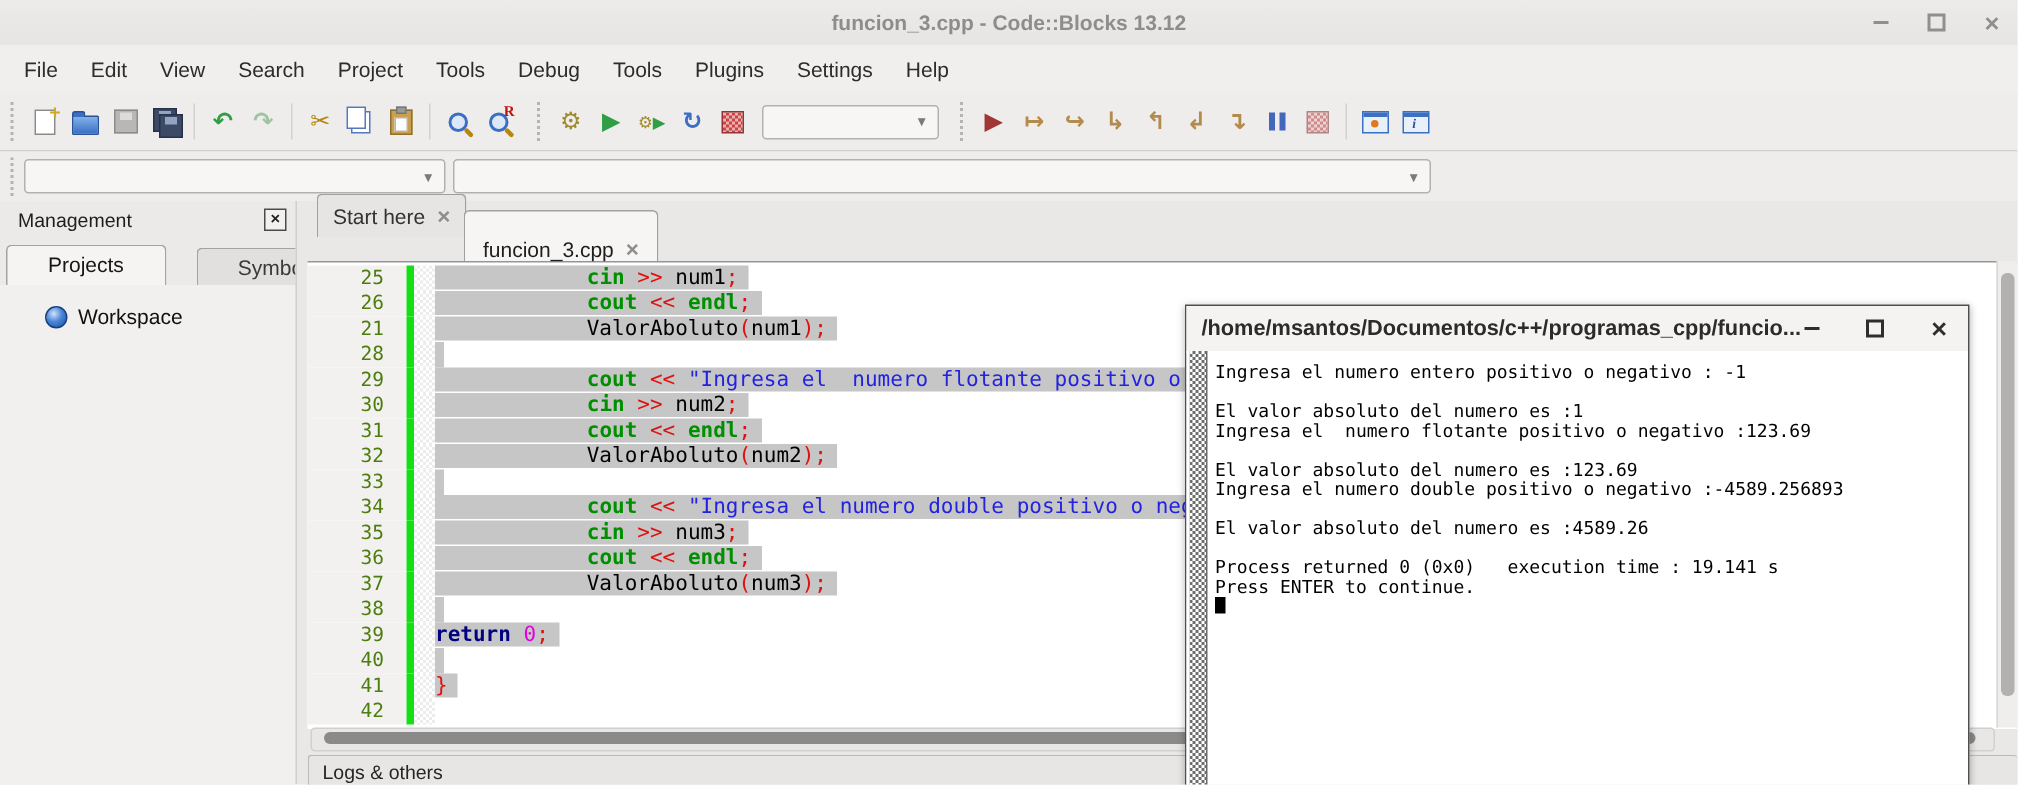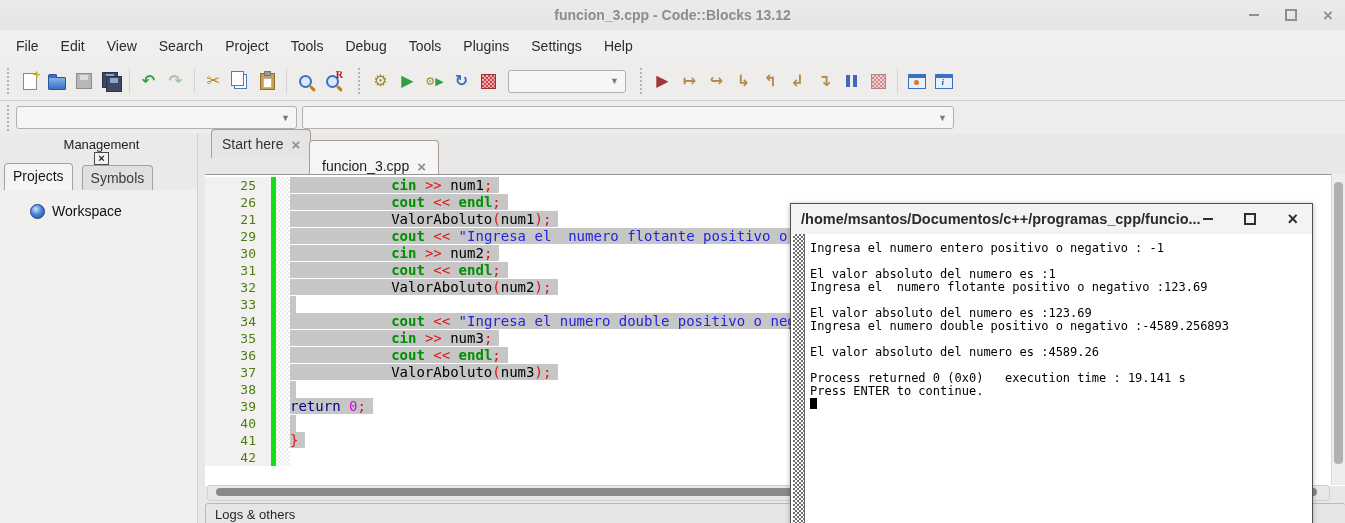--- a/index.html
+++ b/index.html
@@ -67,26 +67,26 @@
   .buildrun .p{font-size:11px;color:#2f9e44;}
 
   .dropdown{height:23px;background:#f7f6f5;border:1px solid #b3b1af;border-radius:3px;
     display:flex;align-items:center;box-sizing:border-box;padding:0 6px;}
   .dd-value{flex:1;font-size:13px;color:#333;}
   .dd-arrow{color:#7a7a7a;font-size:9px;}
 
   
   .management{position:absolute;left:0;top:134px;width:197px;bottom:0;background:#eceae8;}
   .mgmt-header{height:18px;display:flex;align-items:center;justify-content:space-between;
-    padding:3px 6px 0 12px;font-size:13px;color:#1d1d1d;flex-direction:column;}
+    padding:3px 6px 0 12px;font-size:13px;color:#1d1d1d;}
   .mgmt-close{width:13px;height:13px;border:1px solid #4a4a4a;background:#f2f1ef;display:flex;
     align-items:center;justify-content:center;font-size:11px;font-weight:bold;color:#222;line-height:1;}
   .mgmt-tabs{display:flex;align-items:flex-end;padding-left:4px;height:32px;border-bottom:1px solid #a8a6a4;margin-top:3px;}
-  .mtab{font-size:14px;padding:4px 8px;border:1px solid #a5a3a1;border-bottom:none;
-    border-radius:4px 4px 0 0;background:#e2e0de;color:#3a3a3a;margin-right:9px;}
+  .mtab{font-size:14px;padding:4px 27px;border:1px solid #a5a3a1;border-bottom:none;
+    border-radius:4px 4px 0 0;background:#e2e0de;color:#3a3a3a;margin-right:20px;}
   .mtab.active{background:#f5f4f2;padding-bottom:7px;color:#161616;position:relative;top:1px;}
   .mgmt-tree{position:absolute;left:0;right:0;top:56px;bottom:0;background:#f1f0ee;padding-top:13px;}
   .tree-item{display:flex;align-items:center;gap:7px;padding-left:30px;font-size:14px;color:#101010;}
   .ws-icon{width:15px;height:15px;border-radius:50%;box-sizing:border-box;border:1px solid #16407f;
     background:radial-gradient(circle at 38% 32%,#cfe2f8,#4a86d8 45%,#1c4e9e);}
   .splitter{position:absolute;left:197px;top:134px;width:8px;bottom:0;background:#e9e8e6;
     border-left:1px solid #d2d0ce;border-right:1px solid #d2d0ce;}
 
   
   .editor-region{position:absolute;left:205px;top:134px;right:0;bottom:0;background:#e9e8e6;}
@@ -104,21 +104,21 @@
     font-size:13px;flex:0 0 auto;}
   .gbar{width:5px;background:#14df14;flex:0 0 auto;}
   .fold{width:14px;flex:0 0 auto;
     background:repeating-conic-gradient(#ececec 0% 25%,#ffffff 0% 50%);background-size:4px 4px;}
   .ctext{flex:1;white-space:pre;color:#000;}
   .sel{background:#c6c6c6;padding-right:7px;}
   .sel.stub{display:inline-block;width:6px;height:17px;padding:0;}
   .tk-k{color:#008f00;font-weight:bold;}
   .tk-r{color:#e01010;}
   .tk-s{color:#2222e0;}
-  .tk-b{color:#000080;font-weight:normal;}
+  .tk-b{color:#000080;font-weight:bold;}
   .tk-m{color:#e000e0;}
   .vscroll{position:absolute;right:0;top:40px;width:13px;height:311px;background:#efeeec;border-left:1px solid #d8d6d4;}
   .vthumb{position:absolute;left:2px;right:2px;top:8px;height:282px;background:#b3b1af;border-radius:4px;}
   .hscroll{position:absolute;left:2px;right:15px;top:351px;height:14px;background:#e8e7e5;
     border:1px solid #d2d0ce;border-radius:3px;}
   .hthumb{position:absolute;top:2px;left:8px;right:12px;height:8px;background:#8a8a8a;border-radius:4px;}
   .logsbar{position:absolute;left:0;right:0;top:369px;height:20px;background:#e8e6e4;
     border-top:1px solid #bcbab8;border-left:1px solid #bcbab8;display:flex;align-items:center;
     padding-left:9px;font-size:13px;color:#262626;border-radius:3px 3px 0 0;}
 
@@ -320,20 +320,26 @@
           <span class="fold"></span>
           <span class="ctext"><span class="sel"><span>            </span><span class="tk-k">cout</span><span> </span><span class="tk-r">&lt;&lt;</span><span> </span><span class="tk-k">endl</span><span class="tk-r">;</span></span></span>
         </div>
         <div class="cl">
           <span class="ln">21</span>
           <span class="gbar"></span>
           <span class="fold"></span>
           <span class="ctext"><span class="sel"><span>            ValorAboluto</span><span class="tk-r">(</span><span>num1</span><span class="tk-r">)</span><span class="tk-r">;</span></span></span>
         </div>
         <div class="cl">
+          <span class="ln">28</span>
+          <span class="gbar"></span>
+          <span class="fold"></span>
+          <span class="ctext"><span class="sel stub"></span></span>
+        </div>
+        <div class="cl">
           <span class="ln">29</span>
           <span class="gbar"></span>
           <span class="fold"></span>
           <span class="ctext"><span class="sel"><span>            </span><span class="tk-k">cout</span><span> </span><span class="tk-r">&lt;&lt;</span><span> </span><span class="tk-s">"Ingresa el  numero flotante positivo o negativo</span></span></span>
         </div>
         <div class="cl">
           <span class="ln">30</span>
           <span class="gbar"></span>
           <span class="fold"></span>
           <span class="ctext"><span class="sel"><span>            </span><span class="tk-k">cin</span><span> </span><span class="tk-r">&gt;&gt;</span><span> num2</span><span class="tk-r">;</span></span></span>

